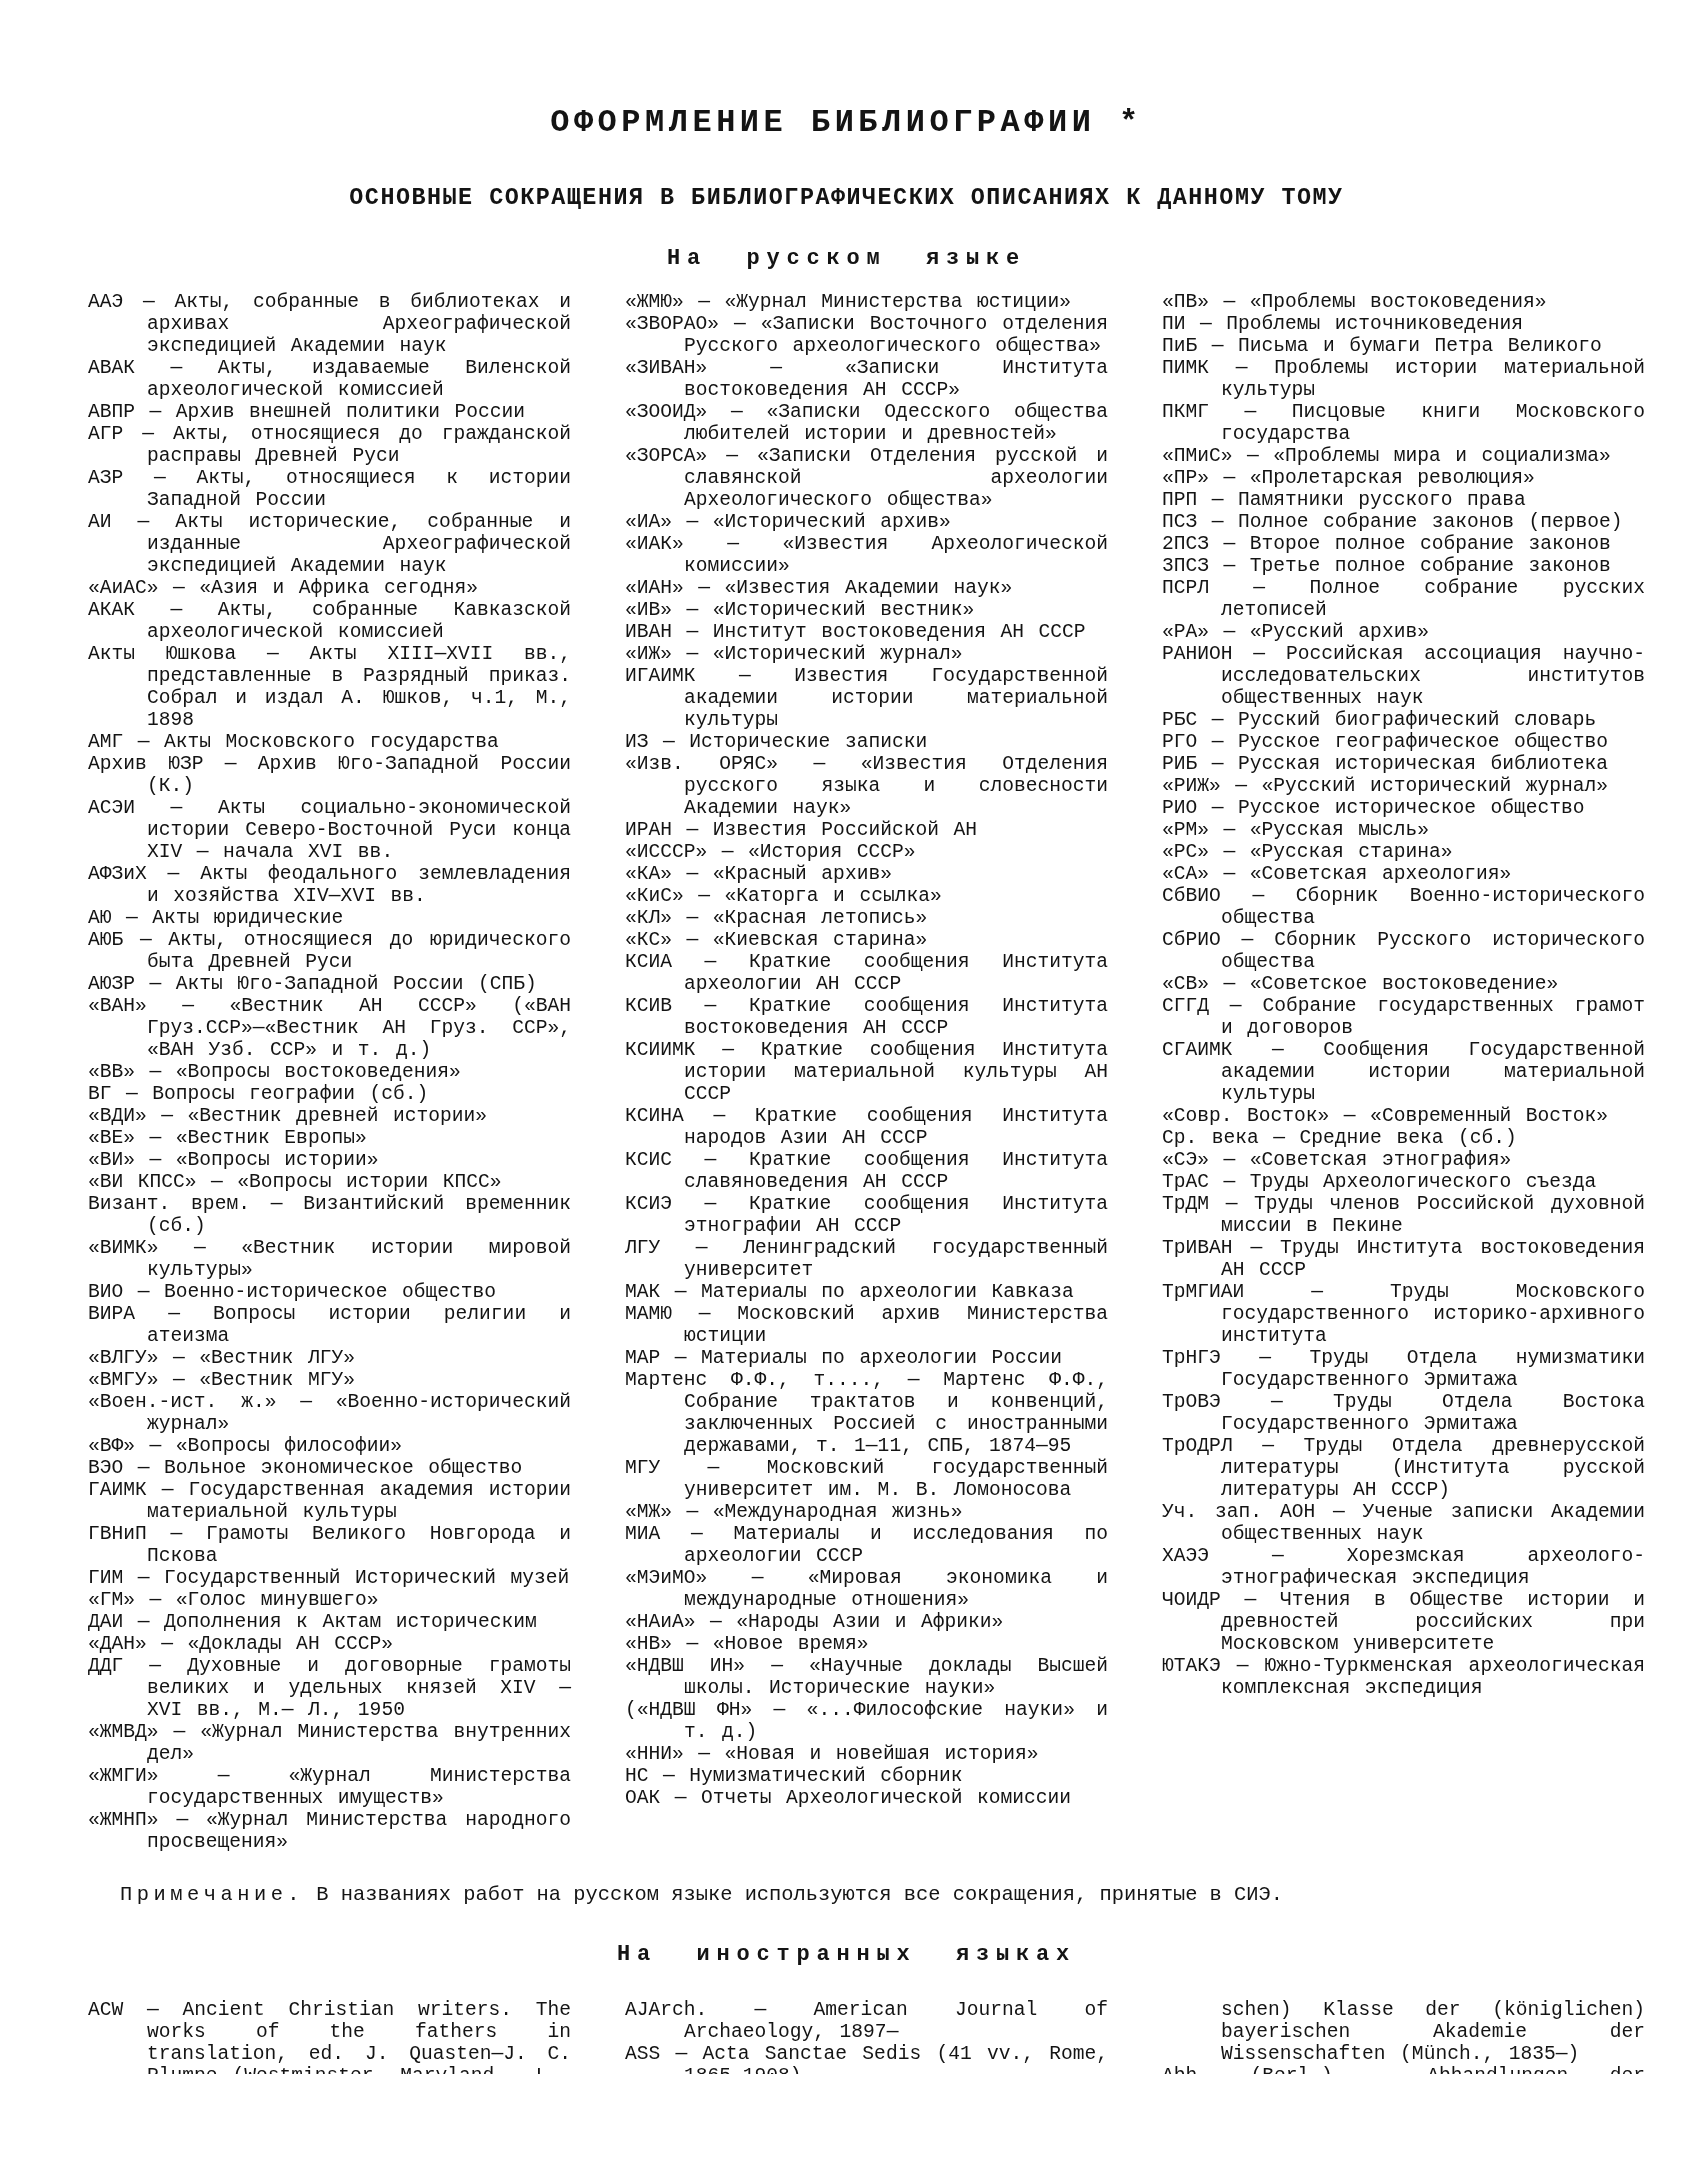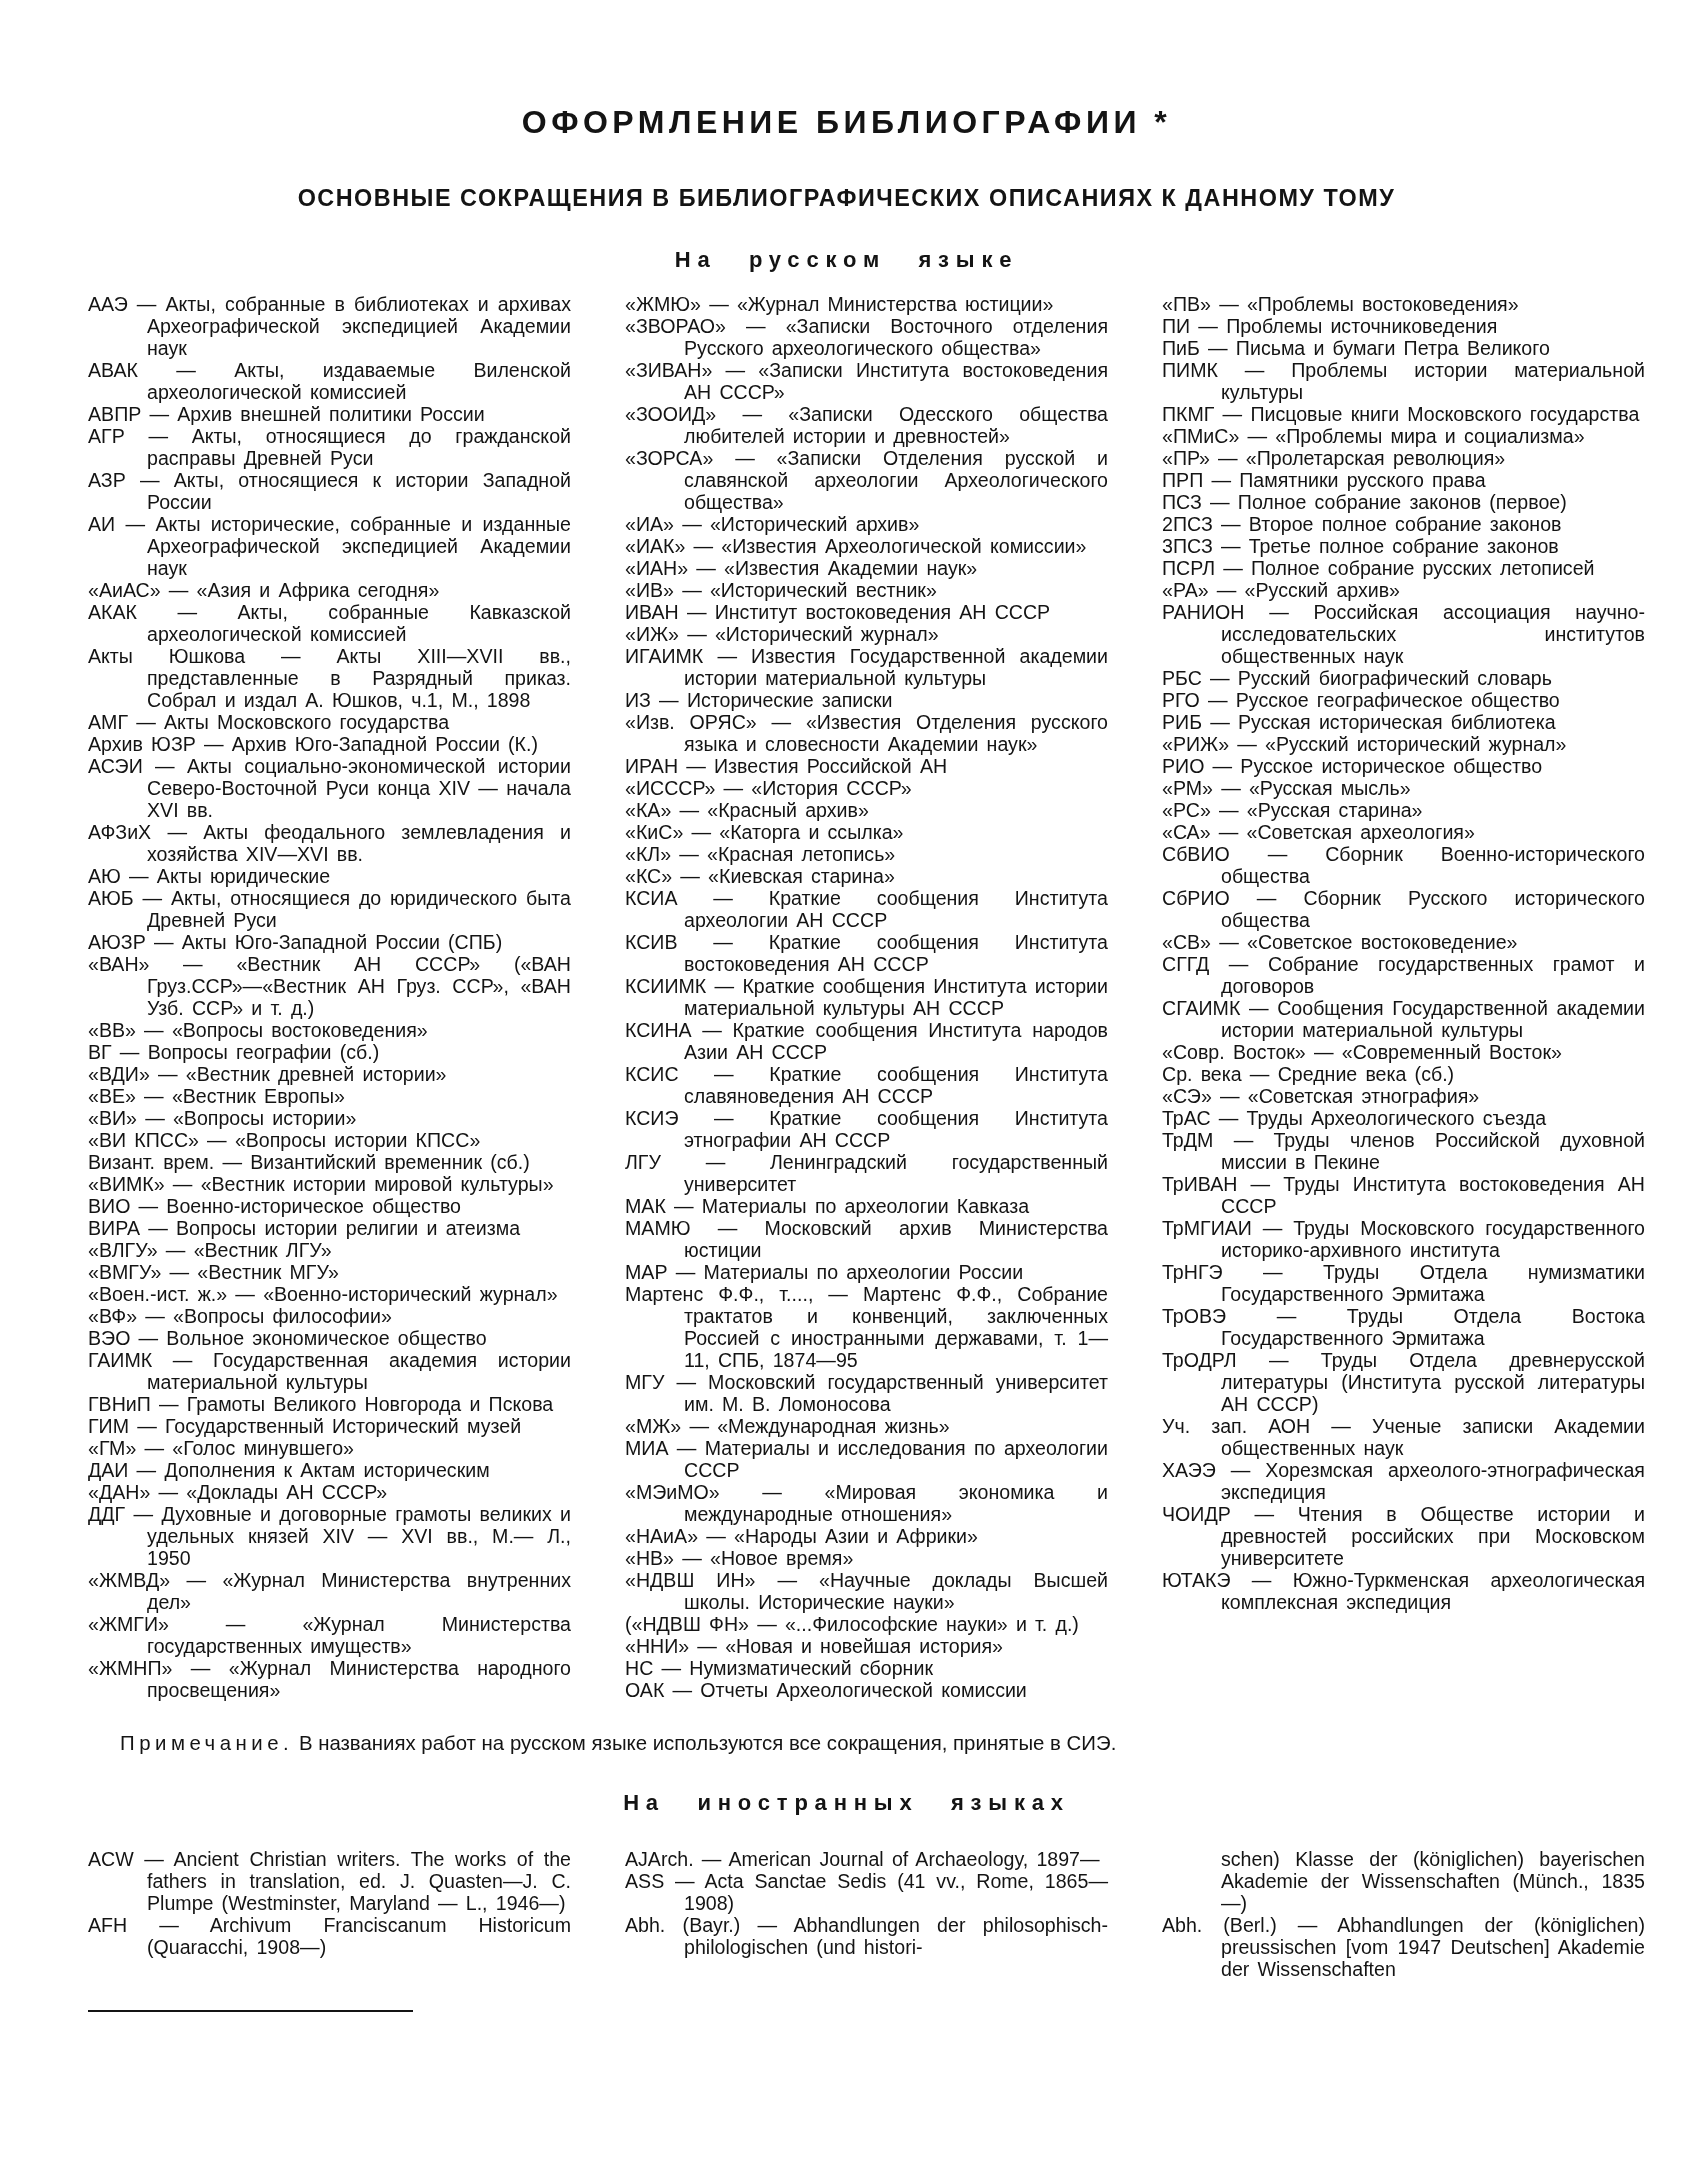--- a/index.html
+++ b/index.html
@@ -2,21 +2,21 @@
 <html lang="ru" style="font-size:12px"><head>
 <meta charset="utf-8">
 <style>
   html, body { margin: 0; padding: 0; background: #ffffff; }
   .sheet {
     position: relative;
     width: 1693px;
     height: 2074px;
     background: #ffffff;
     color: #141414;
-    font-family: Liberation Sans, sans-serif;
+    font-family: Liberation Mono, monospace;
     overflow: hidden;
     box-sizing: border-box;
     padding-top: 104px;
   }
   .title {
     text-align: center;
     font-size: 32px;
     font-weight: bold;
     letter-spacing: 4.5px;
     margin: 0 0 0 0;

